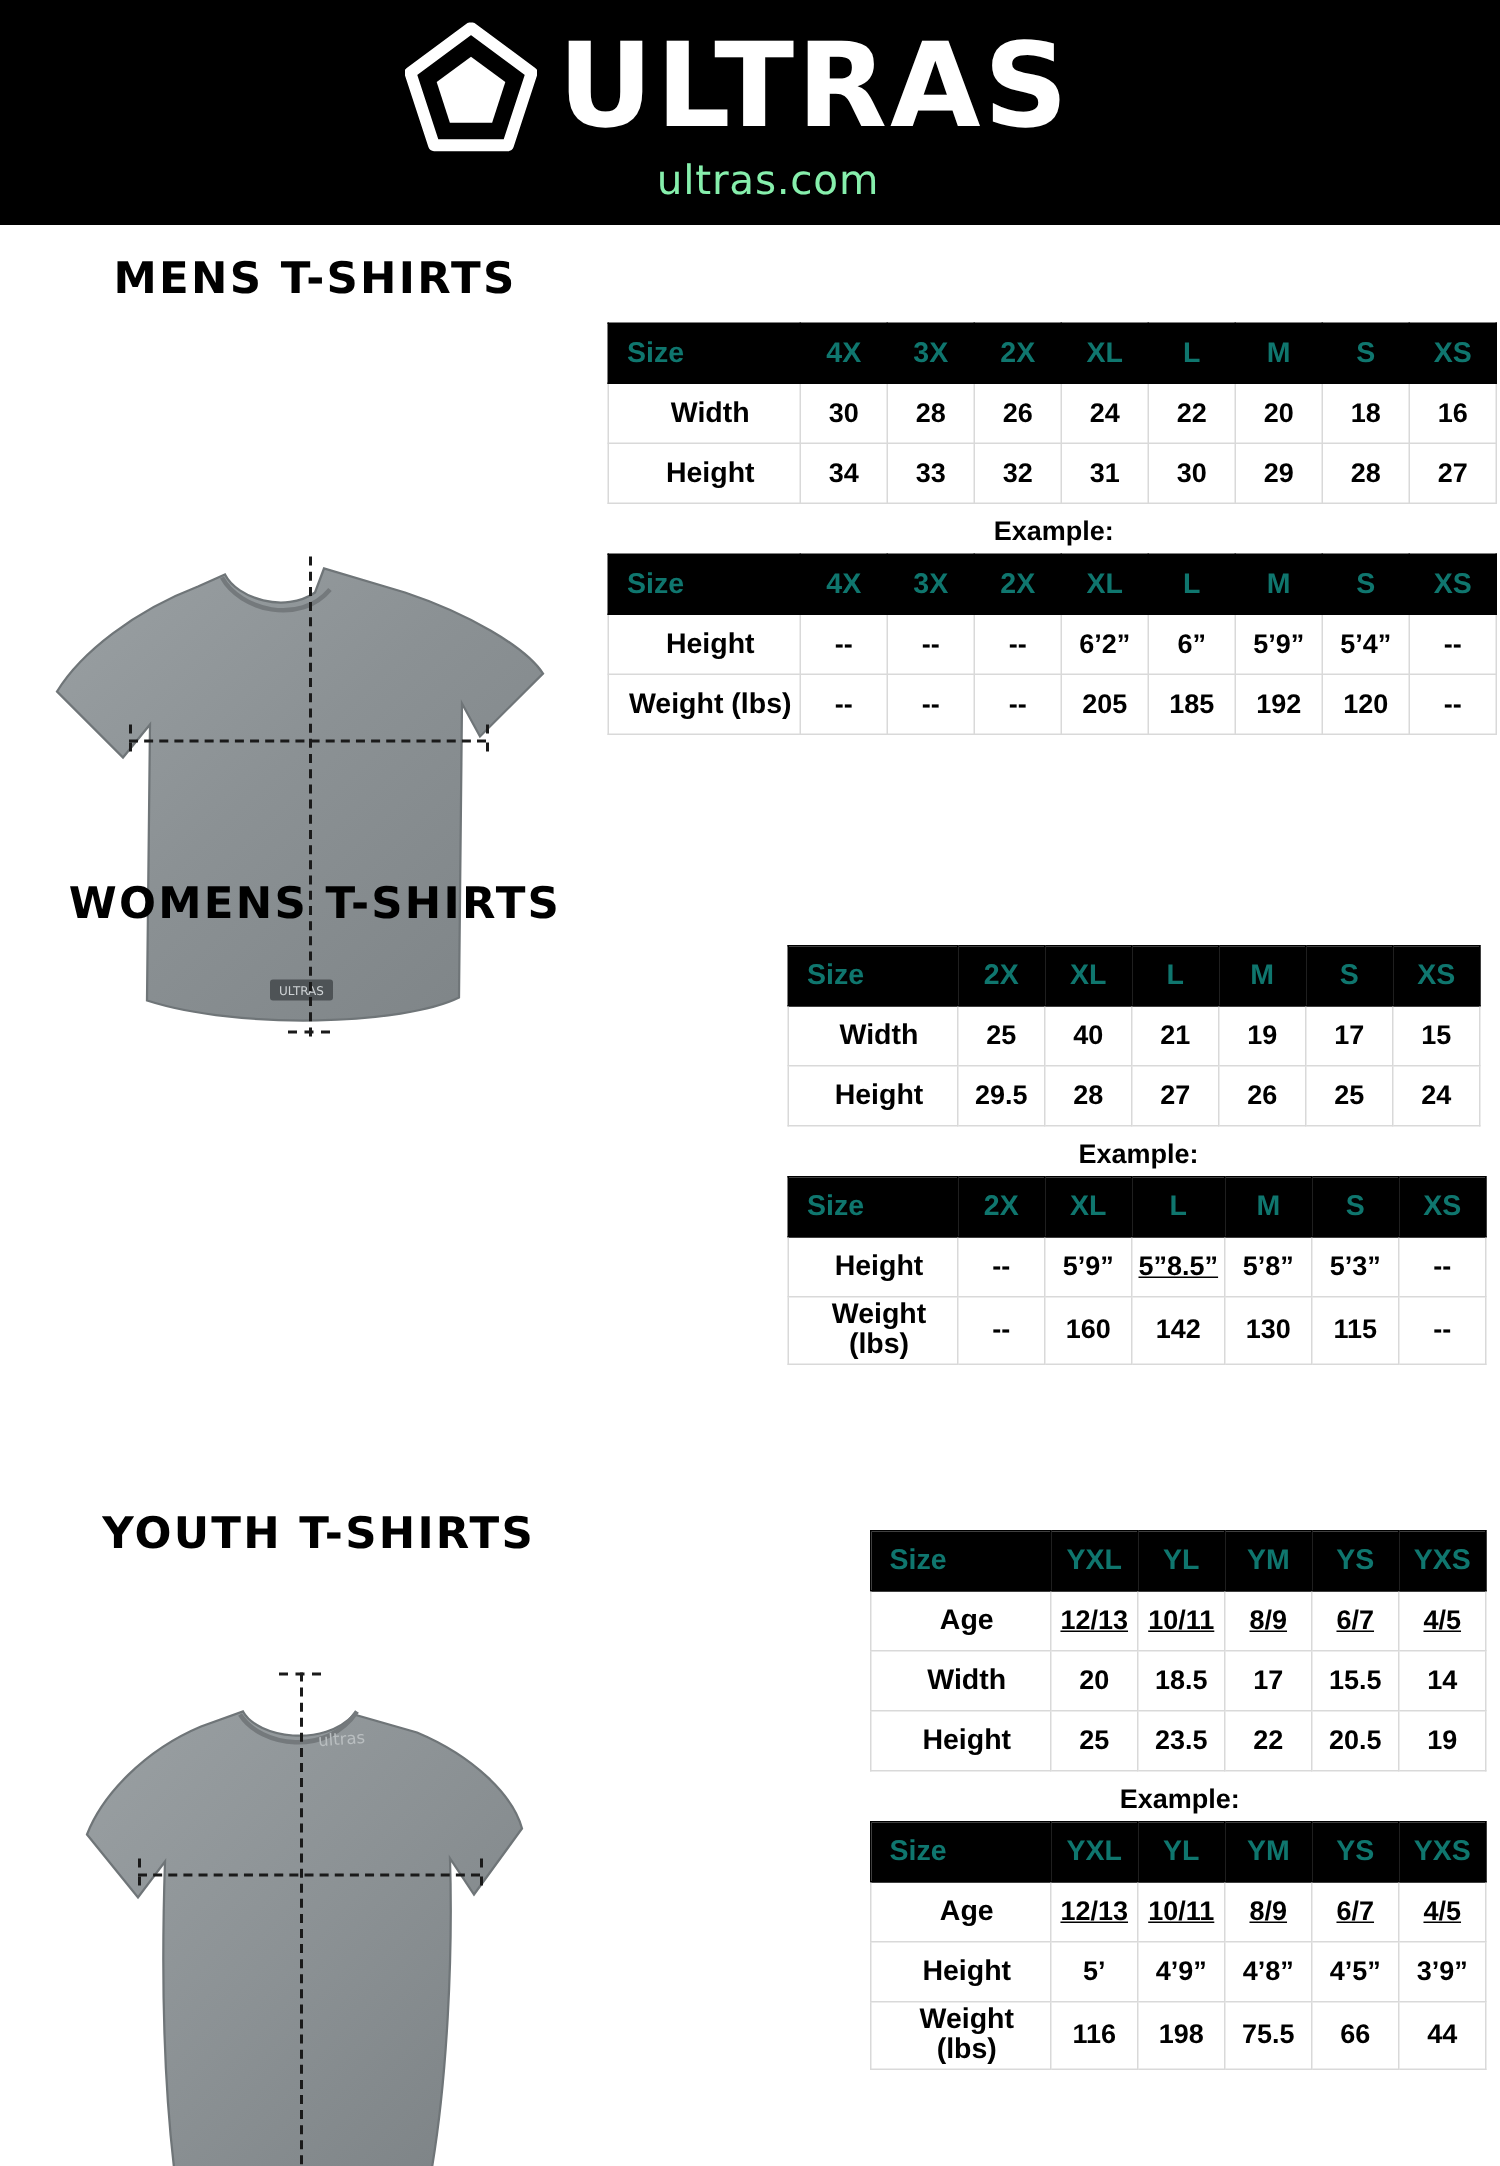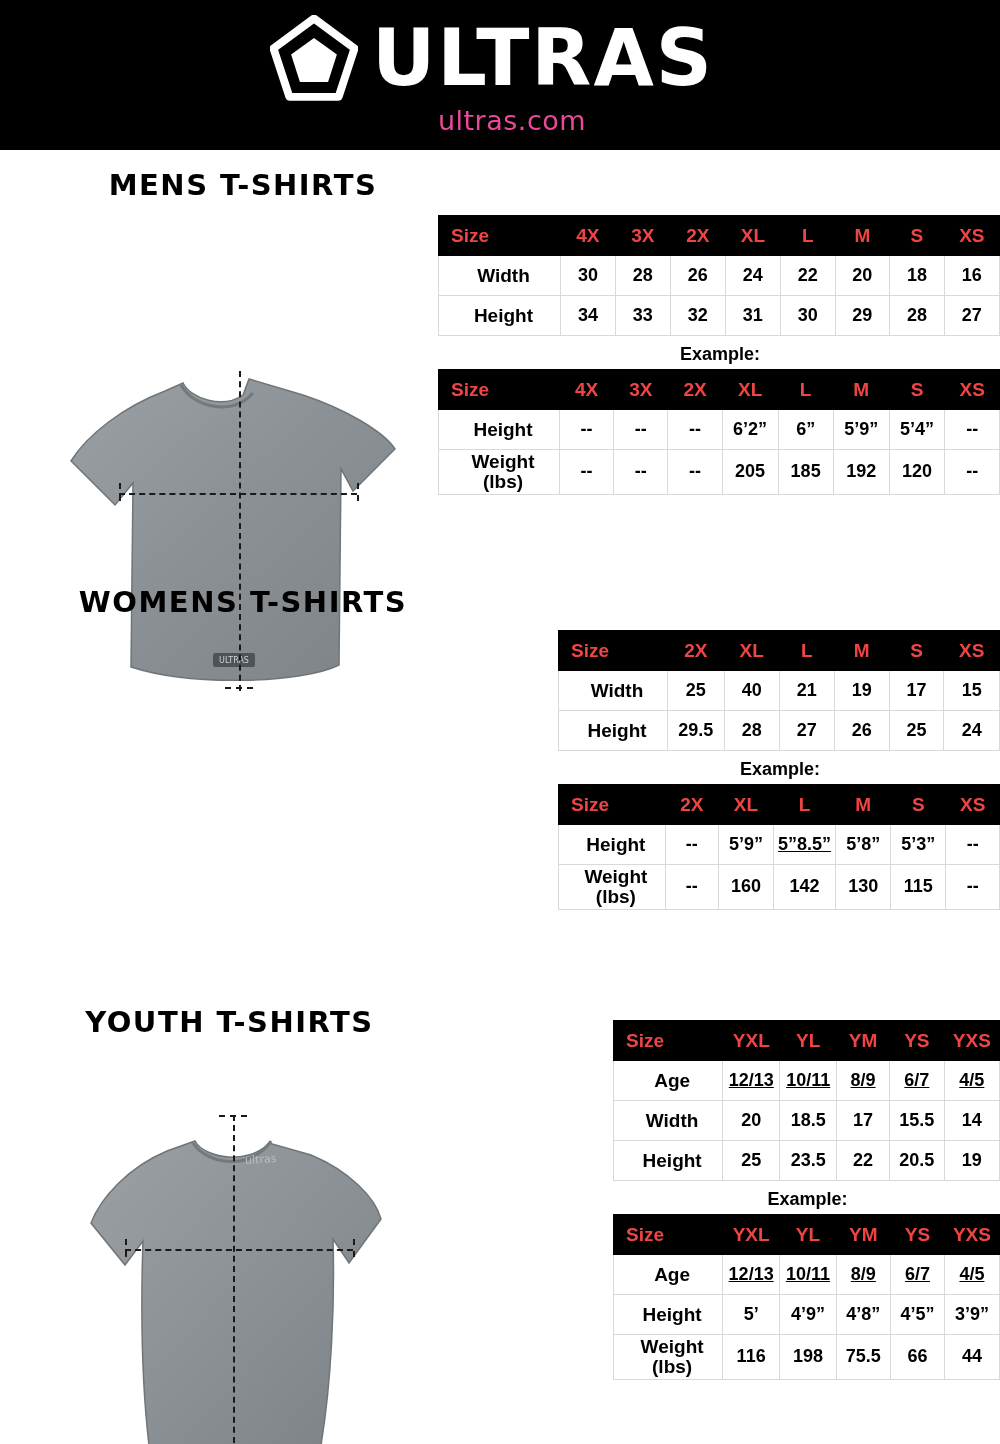--- a/index.html
+++ b/index.html
@@ -38,30 +38,30 @@
   .logo-mark { width: 88px; height: 88px; display: block; }
   .brand-name {
     color: #fff;
     font-size: 78px;
     font-weight: bold;
     letter-spacing: 2px;
     line-height: 0.95;
     font-family: "DejaVu Sans", sans-serif;
   }
   .brand-sub {
-    color: #ec4899;
+    color: #86efac;
     font-size: 27px;
     letter-spacing: 0.5px;
     margin-top: 2px;
     margin-left: 40px;
     font-family: "DejaVu Sans", sans-serif;
   }
 
   
-  .section { position: absolute; margin-left: 33px; }
+  .section { position: absolute; }
   .sec-title {
     font-family: "DejaVu Sans", sans-serif;
     font-weight: bold;
     font-size: 29px;
     letter-spacing: 1.5px;
     text-align: center;
   }
 
   
   table.size-table {
@@ -74,21 +74,21 @@
     border: 1px solid #d9d9d9;
     text-align: center;
     font-size: 18px;
     font-weight: bold;
     height: 40px;
     padding: 2px 4px;
     font-family: "Liberation Sans", sans-serif;
   }
   table.size-table thead th {
     background: #000;
-    color: #ef4444;
+    color: #0f766e;
     border: 1px solid #000;
     font-size: 19px;
   }
   table.size-table tbody th {
     text-align: center;
     padding-left: 12px;
     font-size: 19px;
   }
   table.size-table thead th.rowlabel { text-align: left; padding-left: 12px; }
   .small-label { font-size: 15px; line-height: 1.05; }
@@ -353,21 +353,21 @@
         <td>160</td>
         <td>142</td>
         <td>130</td>
         <td>115</td>
         <td>--</td>
       </tr>
     </tbody>
   </table>
 </div>
 
-<div class="section" style="left:24px; top:1005px; width:345px;">
+<div class="section" style="left:40px; top:1005px; width:345px;">
   <div class="sec-title">YOUTH  T-SHIRTS</div>
 </div>
 
 <div class="section" style="left:580px; top:1020px;">
   <table class="size-table">
     <colgroup>
         <col style="width:120px">
         <col span="5" style="width:58px">
       </colgroup>
     <thead>

